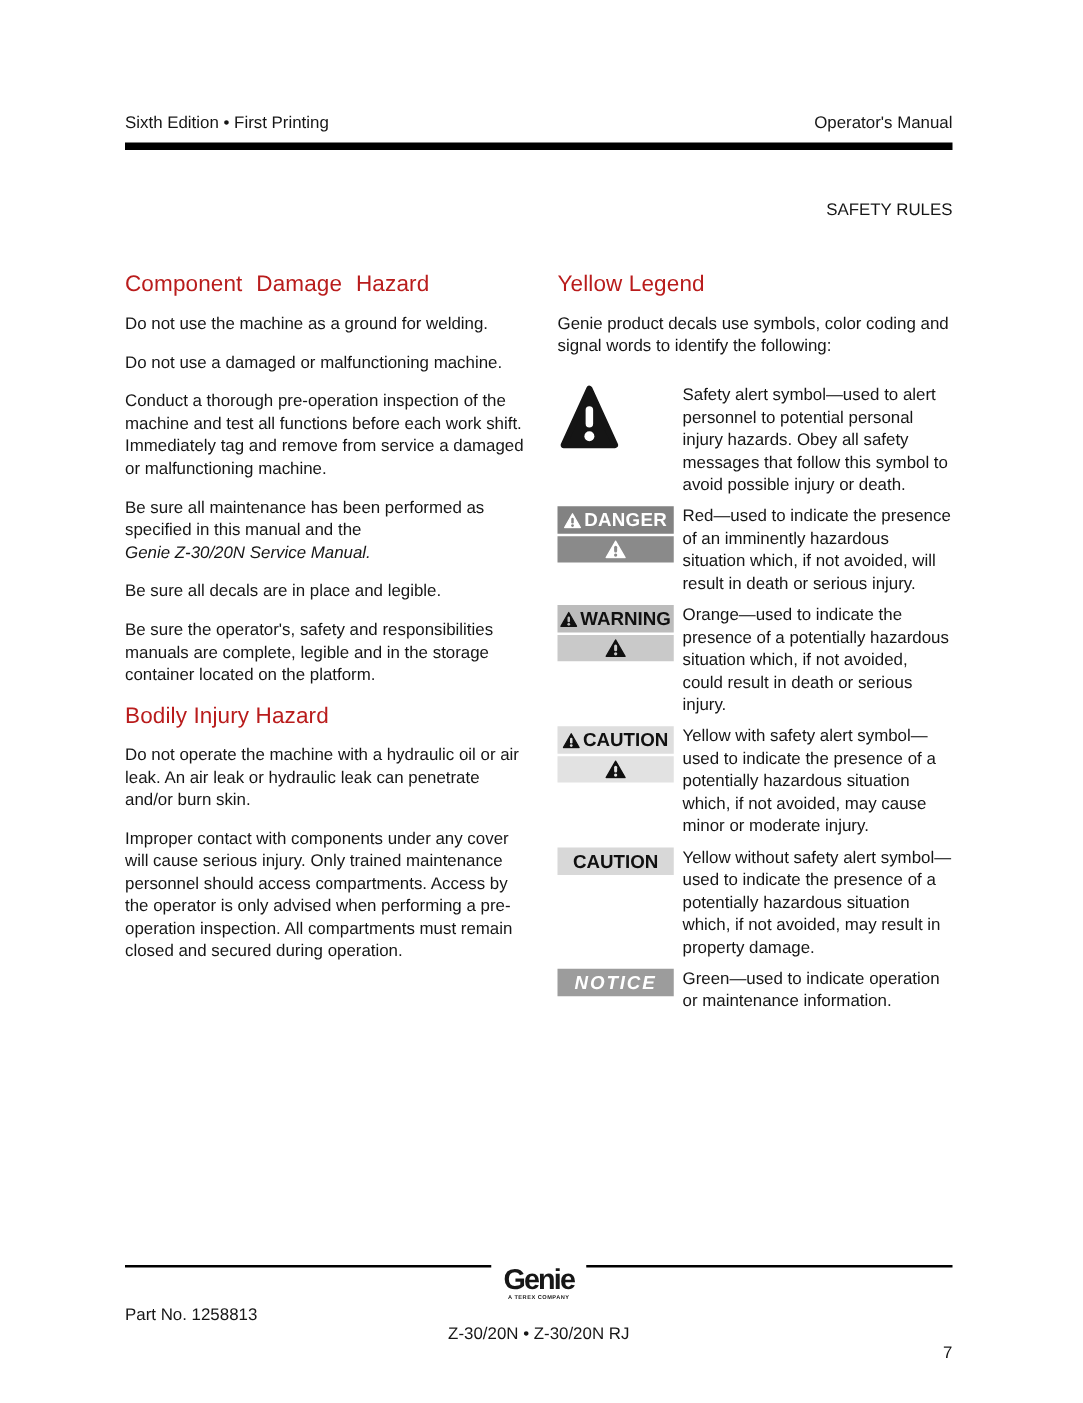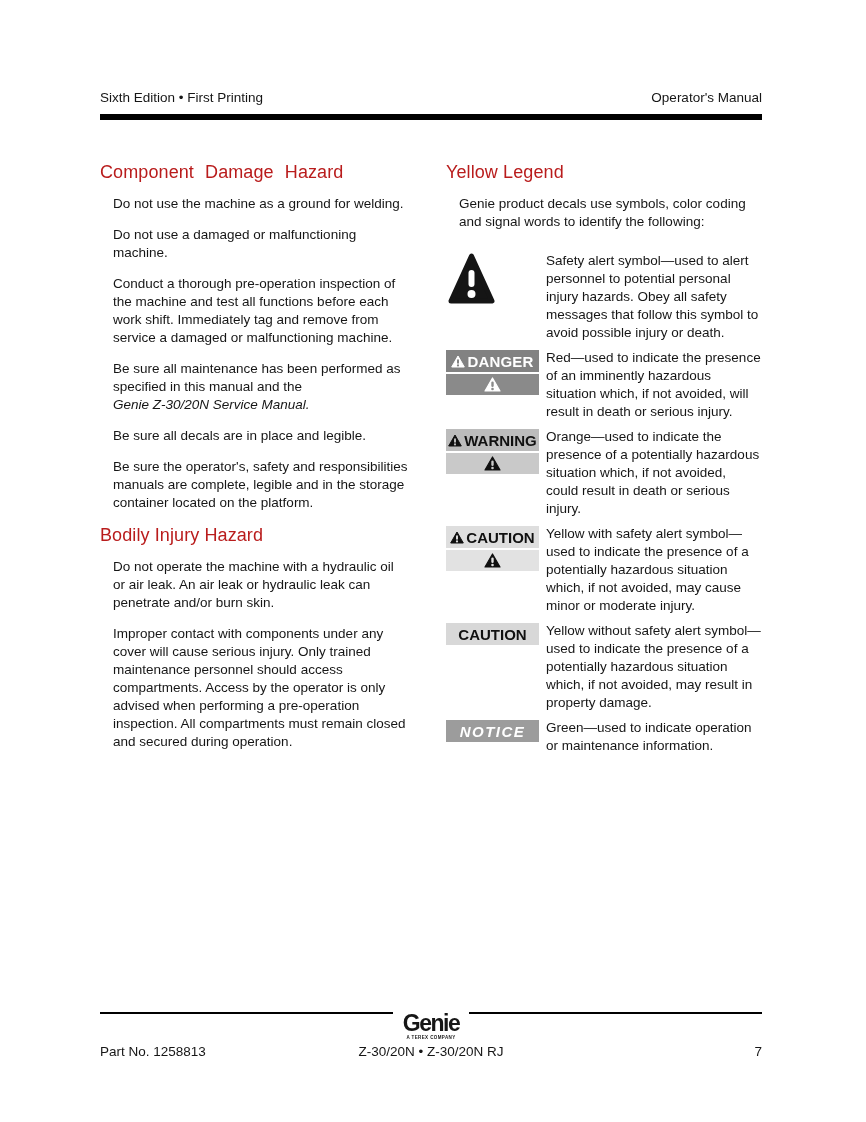--- a/index.html
+++ b/index.html
@@ -10,21 +10,21 @@
   .content{position:absolute;left:100px;width:662px;top:78px;}
   .doc-header{display:flex;justify-content:space-between;font-size:13.5px;margin-top:12px;}
   .header-rule{height:6px;background:#000;margin-top:9px;}
   .section-label{text-align:right;font-size:13.5px;margin-top:40px;}
   .cols{display:flex;gap:24px;margin-top:42px;}
   .col-left{width:322px;flex-shrink:0;}
   .col-right{flex:1;min-width:0;}
   h1{font-size:18px;font-weight:normal;margin:6px 0 12px;letter-spacing:0.1px;color:#b91c1c;}
   h1.wide{word-spacing:6px;}
   .col-left h1:first-child, .col-right h1:first-child{margin-top:0;}
-  p{font-size:13.5px;line-height:18px;margin:0 13px 13px;}
+  p{font-size:13.5px;line-height:18px;margin:0 0 13px;}
   em{font-style:italic;}
   .legend-entries{margin-top:21px;}
   .entry{display:flex;margin-bottom:7px;justify-content:space-between;}
   .entry-icon{width:100px;flex-shrink:0;padding-top:1px;}
   .entry-desc{flex:1;font-size:13.5px;line-height:18px;}
   .alert-triangle-large{display:block;margin-left:2px;}
   .badge{width:93px;height:22px;display:flex;align-items:center;justify-content:center;
          font-weight:bold;font-size:15px;box-sizing:border-box;gap:2px;}
   .bar{width:93px;height:21px;margin-top:2px;display:flex;align-items:center;justify-content:center;}
   .badge-danger{background:#828282;color:#fff;letter-spacing:0.2px;}
@@ -35,37 +35,38 @@
   .bar-caution{background:#e2e2e2;}
   .badge-caution2{background:#d8d8d8;color:#101010;}
   .badge-notice{background:#9c9c9c;color:#fff;font-style:italic;letter-spacing:1.5px;}
   .tri{display:inline-block;vertical-align:-1px;}
   .footer{position:absolute;left:100px;width:662px;top:1012px;}
   .footer-logo-row{display:flex;}
   .frule{flex:1;height:2px;background:#000;margin-bottom:10px;}
   .logo-block{padding:0 10px;text-align:center;line-height:1;}
   .logo-text{font-size:23px;font-weight:bold;letter-spacing:-1.5px;font-family:"Liberation Sans",sans-serif;}
   .logo-tagline{font-size:4.5px;letter-spacing:0.4px;margin-top:1px;font-weight:bold;}
-  .footer-row{display:flex;font-size:13.5px;margin-top:3px;}
+  .footer-row{display:flex;font-size:13.5px;margin-top:3px;flex-direction:column;}
   .footer-row .fl{flex:1;text-align:left;}
   .footer-row .fc{flex:1.3;text-align:center;}
   .footer-row .fr{flex:1;text-align:right;}
 </style>
 </head>
 <body>
 
 <div class="page">
   <div class="content">
 
     <div class="doc-header">
       <span>Sixth Edition • First Printing</span>
       <span>Operator's Manual</span>
     </div>
     <div class="header-rule"></div>
 
+    <div class="section-label">SAFETY RULES</div>
 
     <div class="cols">
 
       <div class="col-left">
         <h1 class="wide">Component Damage Hazard</h1>
         <p>Do not use the machine as a ground for welding.</p>
 
         <p>Do not use a damaged or malfunctioning machine.</p>
         <p>Conduct a thorough pre-operation inspection of the machine and test all functions before each work shift. Immediately tag and remove from service a damaged or malfunctioning machine.</p>
         <p><span>Be sure all maintenance has been performed as specified in this manual and the</span><br>

